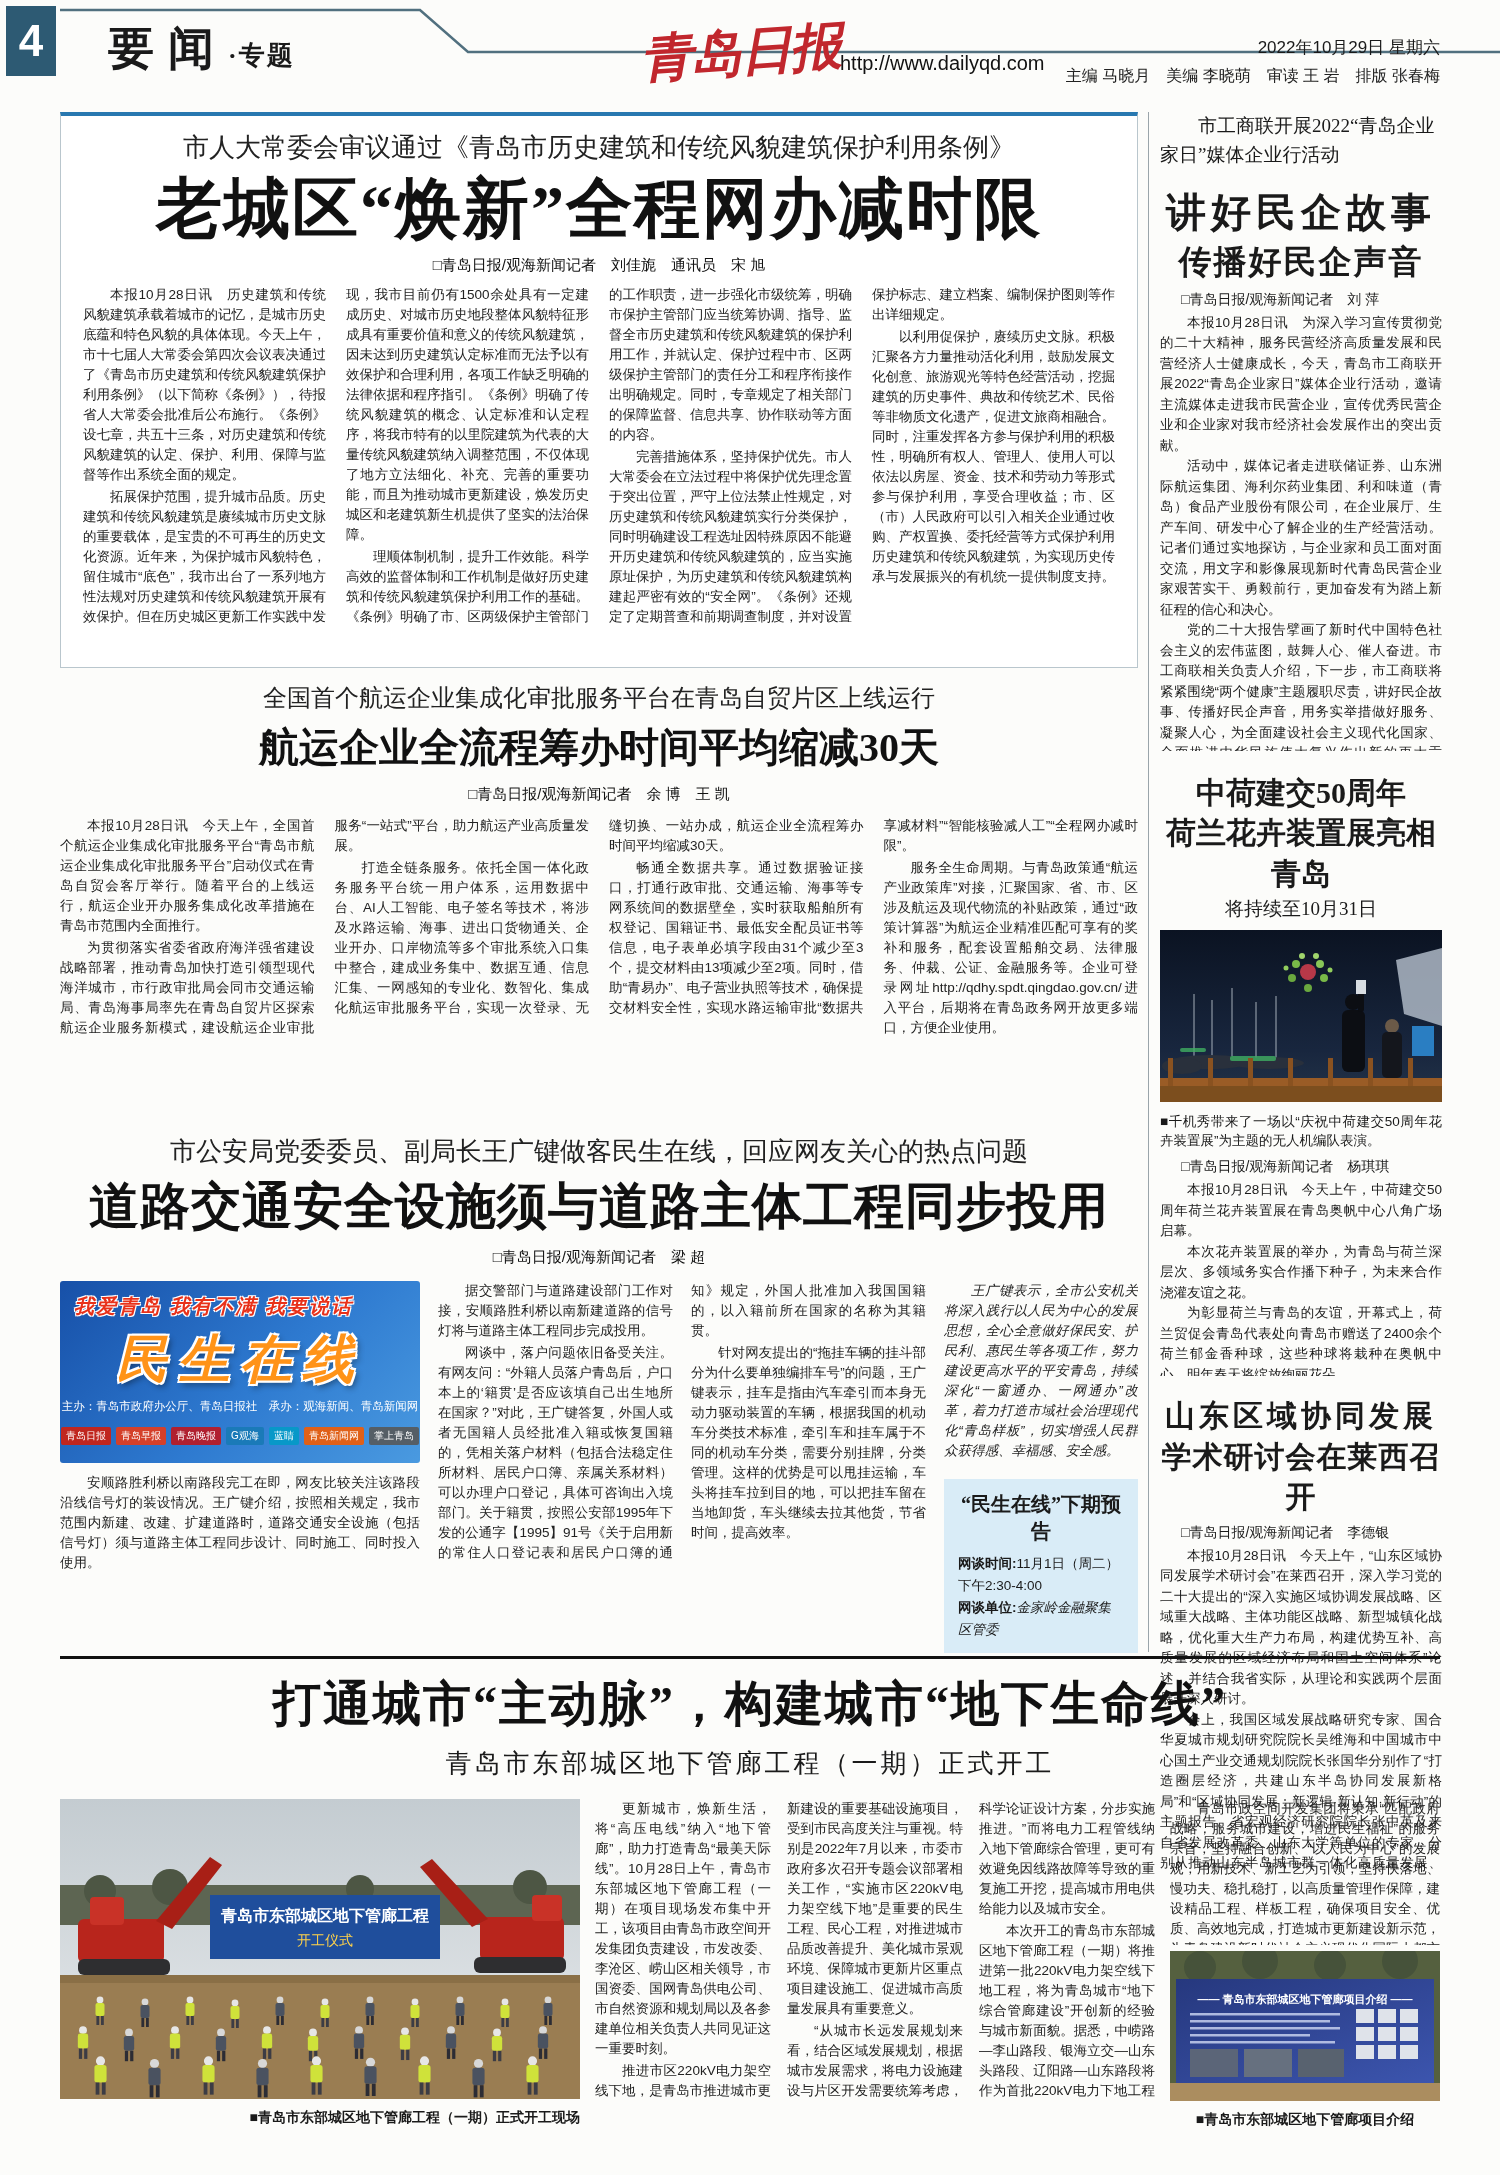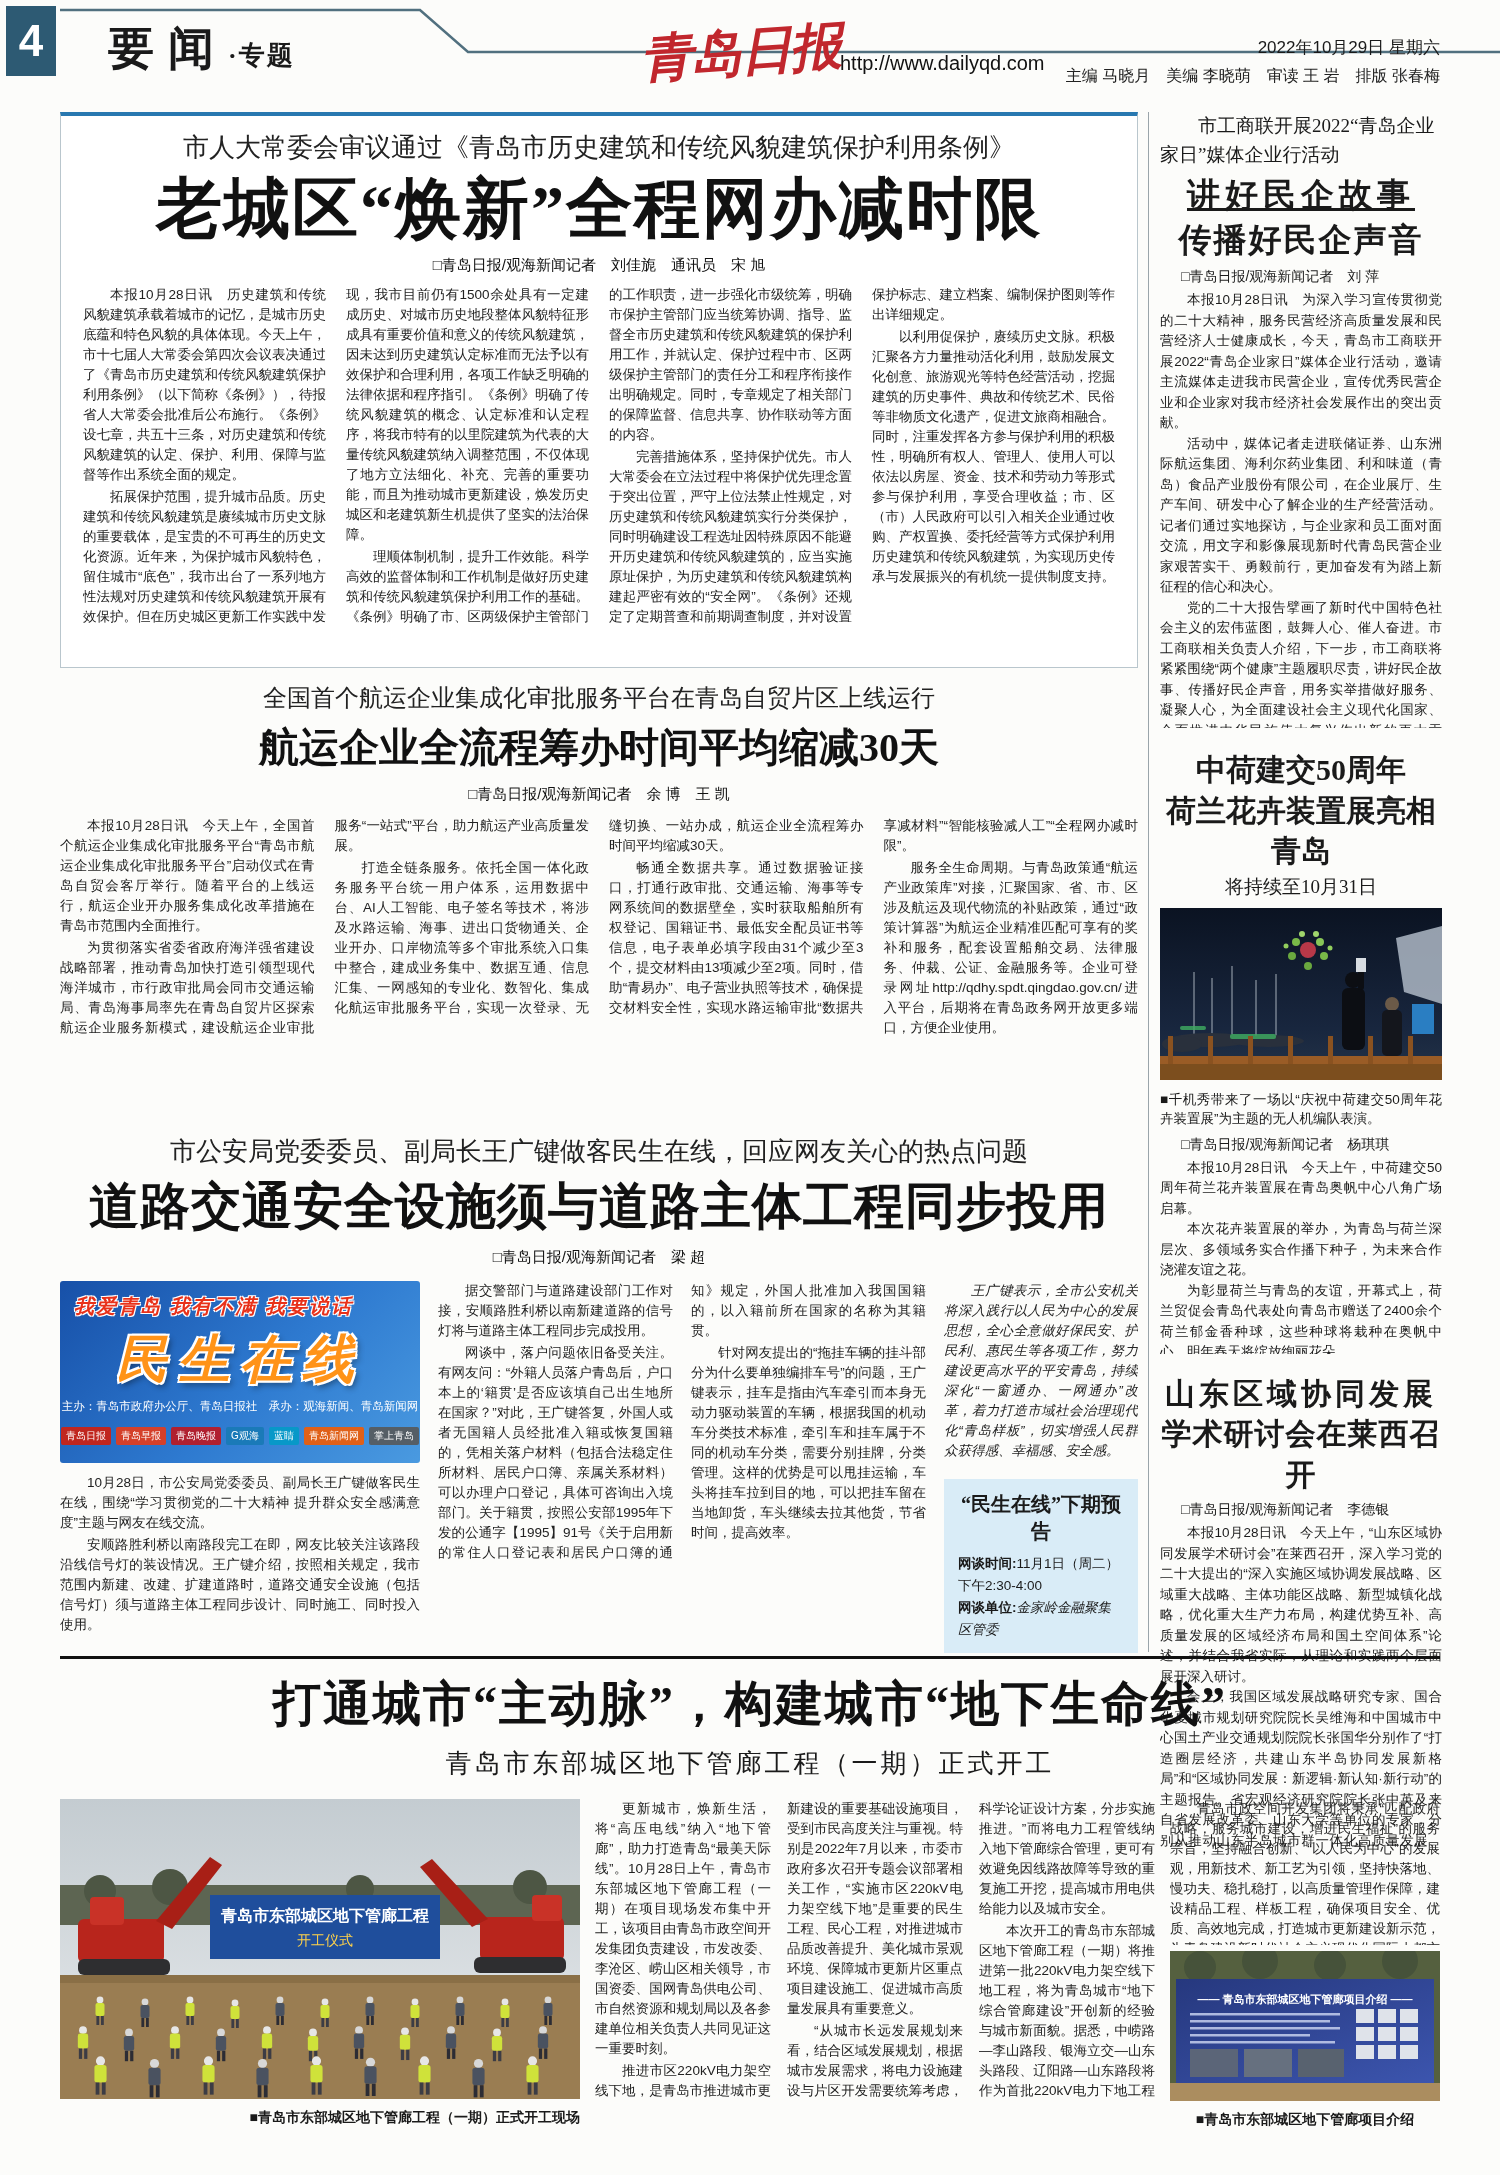--- a/index.html
+++ b/index.html
@@ -128,21 +128,20 @@
             <span class="chip" style="background:#c0261f">青岛日报</span>
             <span class="chip" style="background:#d4402a">青岛早报</span>
             <span class="chip" style="background:#b02030">青岛晚报</span>
             <span class="chip" style="background:#1a7ab8">G观海</span>
             <span class="chip" style="background:#0898c8">蓝睛</span>
             <span class="chip" style="background:#e06018">青岛新闻网</span>
             <span class="chip" style="background:#555e66">掌上青岛</span>
           </div>
         </div>
         <div class="body-text clip" style="height:160px;margin-top:10px;">
-            <p>10月28日，市公安局党委委员、副局长王广键做客民生在线，围绕“学习贯彻党的二十大精神 提升群众安全感满意度”主题与网友在线交流。</p>
             <p>安顺路胜利桥以南路段完工在即，网友比较关注该路段沿线信号灯的装设情况。王广键介绍，按照相关规定，我市范围内新建、改建、扩建道路时，道路交通安全设施（包括信号灯）须与道路主体工程同步设计、同时施工、同时投入使用。</p>
           </div>
       </div>
       <div class="body-text cols2 clip" style="width:488px;flex:none;height:356px;">
           <p>据交警部门与道路建设部门工作对接，安顺路胜利桥以南新建道路的信号灯将与道路主体工程同步完成投用。</p>
           <p>网谈中，落户问题依旧备受关注。有网友问：“外籍人员落户青岛后，户口本上的‘籍贯’是否应该填自己出生地所在国家？”对此，王广键答复，外国人或者无国籍人员经批准入籍或恢复国籍的，凭相关落户材料（包括合法稳定住所材料、居民户口簿、亲属关系材料）可以办理户口登记，具体可咨询出入境部门。关于籍贯，按照公安部1995年下发的公通字【1995】91号《关于启用新的常住人口登记表和居民户口簿的通知》规定，外国人批准加入我国国籍的，以入籍前所在国家的名称为其籍贯。</p>
           <p>针对网友提出的“拖挂车辆的挂斗部分为什么要单独编排车号”的问题，王广键表示，挂车是指由汽车牵引而本身无动力驱动装置的车辆，根据我国的机动车分类技术标准，牵引车和挂车属于不同的机动车分类，需要分别挂牌，分类管理。这样的优势是可以甩挂运输，车头将挂车拉到目的地，可以把挂车留在当地卸货，车头继续去拉其他货，节省时间，提高效率。</p>
         </div>
       <div style="flex:1;">
         <div class="body-text clip" style="height:188px;font-style:italic;">
@@ -155,21 +154,21 @@
         </div>
       </div>
     </div>
   </div>
 
   <div class="abs vrule"></div>
   <div class="abs sidebar">
 
     <div>
       <div class="sb-kicker">市工商联开展2022“青岛企业家日”媒体企业行活动</div>
-      <div class="sb-head" style="font-size:33px;letter-spacing:5px;margin-top:4px;text-decoration:underline;">讲好民企故事</div>
+      <div class="sb-head" style="font-size:40px;letter-spacing:5px;margin-top:17px;">讲好民企故事</div>
       <div class="sb-head" style="font-size:33px;letter-spacing:2px;">传播好民企声音</div>
       <div class="sb-byline">□青岛日报/观海新闻记者　刘 萍</div>
       <div class="sb-body clip" style="height:438px;">
           <p>本报10月28日讯　为深入学习宣传贯彻党的二十大精神，服务民营经济高质量发展和民营经济人士健康成长，今天，青岛市工商联开展2022“青岛企业家日”媒体企业行活动，邀请主流媒体走进我市民营企业，宣传优秀民营企业和企业家对我市经济社会发展作出的突出贡献。</p>
           <p>活动中，媒体记者走进联储证券、山东洲际航运集团、海利尔药业集团、利和味道（青岛）食品产业股份有限公司，在企业展厅、生产车间、研发中心了解企业的生产经营活动。记者们通过实地探访，与企业家和员工面对面交流，用文字和影像展现新时代青岛民营企业家艰苦实干、勇毅前行，更加奋发有为踏上新征程的信心和决心。</p>
           <p>党的二十大报告擘画了新时代中国特色社会主义的宏伟蓝图，鼓舞人心、催人奋进。市工商联相关负责人介绍，下一步，市工商联将紧紧围绕“两个健康”主题履职尽责，讲好民企故事、传播好民企声音，用务实举措做好服务、凝聚人心，为全面建设社会主义现代化国家、全面推进中华民族伟大复兴作出新的更大贡献。</p>
         </div>
     </div>
 
     <div style="margin-top:22px;">

